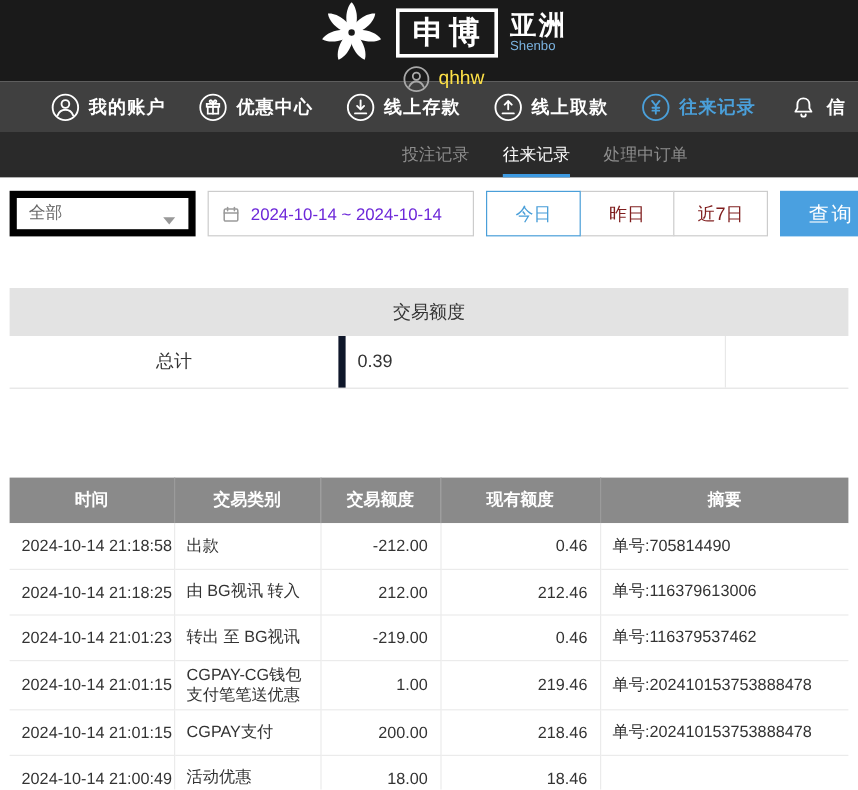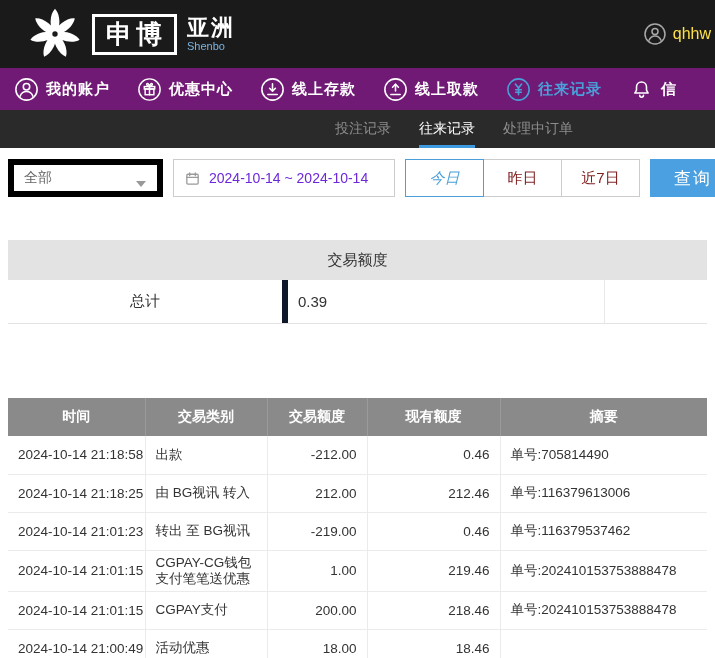--- a/index.html
+++ b/index.html
@@ -1,33 +1,33 @@
 <!DOCTYPE html>
 <html><head>
 <meta charset="utf-8">
 <style>
   * { margin:0; padding:0; box-sizing:border-box; }
   html,body { width:715px; height:658px; overflow:hidden; background:#fff;
     font-family:"Liberation Sans","DejaVu Sans",sans-serif; }
 
   
   .topbar { height:68px; background:#1a1a1a; display:flex; align-items:center;
-    justify-content:space-between; padding:0 4px 0 28px; }
+    justify-content:space-between; padding:0 4px 0 28px;flex-direction:column; }
   .brand { display:flex; align-items:center; gap:10px; cursor:pointer; }
   .flower { width:54px; height:54px; flex:0 0 auto; }
   .brand-box { border:3px solid #fff; color:#fff; font-size:26px; font-weight:bold;
     padding:4px 8px 5px 11px; letter-spacing:4px; line-height:1; }
   .brand-right { color:#fff; line-height:1.05; }
   .brand-region { font-size:22px; font-weight:bold; letter-spacing:2px; }
   .brand-sub { font-size:11px; color:#7bb3e0; margin-top:2px; }
   .user { display:flex; align-items:center; gap:6px; color:#fde047; font-size:16px; cursor:pointer; white-space:nowrap; }
 
   
-  .mainnav { height:42px; background:#701a75; display:flex; align-items:center;
-    padding-left:14px; gap:27px; overflow:hidden; }
+  .mainnav { height:42px; background:#404040; display:flex; align-items:center;
+    padding-left:42px; gap:27px; overflow:hidden; }
   .nav-item { display:flex; align-items:center; gap:7px; color:#fff; font-size:15px;
     font-weight:bold; white-space:nowrap; cursor:pointer; flex:0 0 auto; letter-spacing:1px; }
   .nav-item.active { color:#4a9fd9; }
   .nav-icon { width:25px; height:25px; flex:0 0 auto; }
 
   
   .subnav { height:38px; background:#2a2a2a; display:flex; align-items:stretch;
     gap:28px; padding-left:335px; overflow:hidden; }
   .subnav-item { color:#8d8d8d; font-size:14px; display:flex; align-items:center;
     cursor:pointer; border-bottom:3px solid transparent; padding-top:3px; white-space:nowrap; }
@@ -39,21 +39,21 @@
   .select-box { width:155px; height:38px; border:6px solid #000000; display:flex;
     align-items:center; padding:0 10px; color:#666; font-size:14px; position:relative; cursor:pointer; background:#fff; }
   .caret { position:absolute; right:11px; top:16px; width:0; height:0;
     border-left:5px solid transparent; border-right:5px solid transparent; border-top:6px solid #999; }
   .date-box { width:222px; height:38px; border:1px solid #ccc; display:flex;
     align-items:center; gap:8px; padding:0 10px; color:#6d28d9; font-size:14px; cursor:pointer; background:#fff; }
   .cal-icon { width:17px; height:17px; flex:0 0 auto; }
   .btn-group { display:flex; }
   .quick-btn { width:79px; height:38px; background:#fff; border:1px solid #ccc; color:#7f1d1d;
     font-size:15px; display:flex; align-items:center; justify-content:center; cursor:pointer; margin-left:-1px; }
-  .btn-group .quick-btn:first-child { margin-left:0;font-style:italic; }
+  .btn-group .quick-btn:first-child { margin-left:0; }
   .quick-btn.active { border-color:#4a9fd9; color:#4a9fd9; z-index:1; }
   .search-btn { width:86px; height:38px; background:#4aa0e0; border:none; color:#fff;
     font-size:17px; letter-spacing:2px; display:flex; align-items:center; justify-content:center; cursor:pointer; }
 
   
   .summary { margin:32px 8px 0; color:#333; }
   .summary-header { background:#e3e3e3; height:40px; display:flex; align-items:center;
     justify-content:center; font-size:15px; }
   .summary-row { display:flex; height:44px; border-bottom:1px solid #e3e3e3; font-size:15px; }
   .s-cell { display:flex; align-items:center; }

